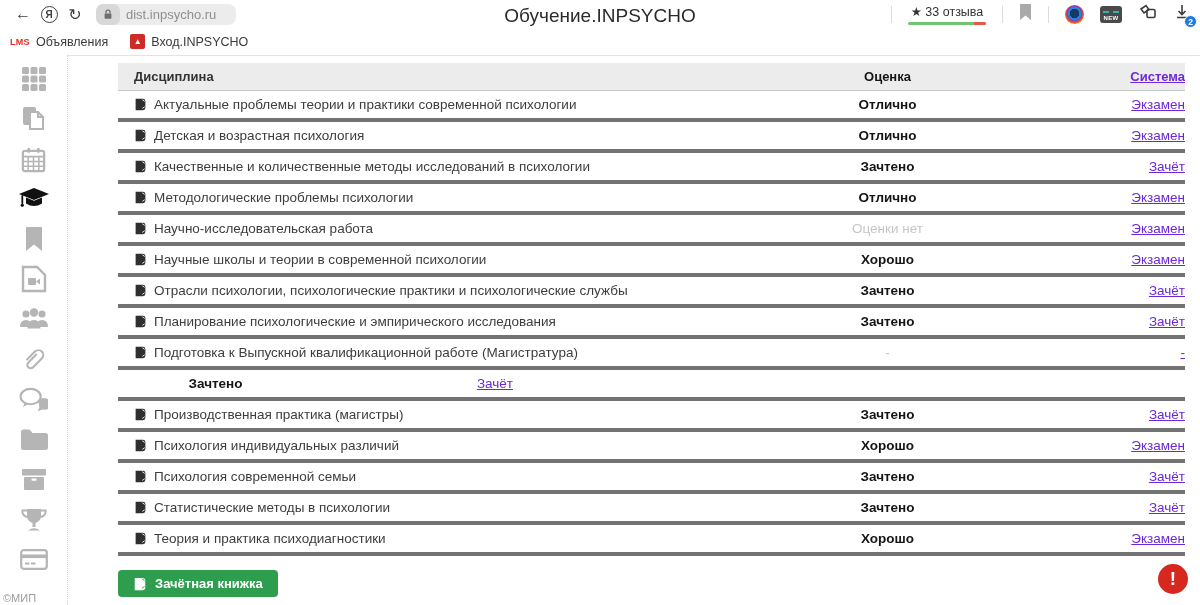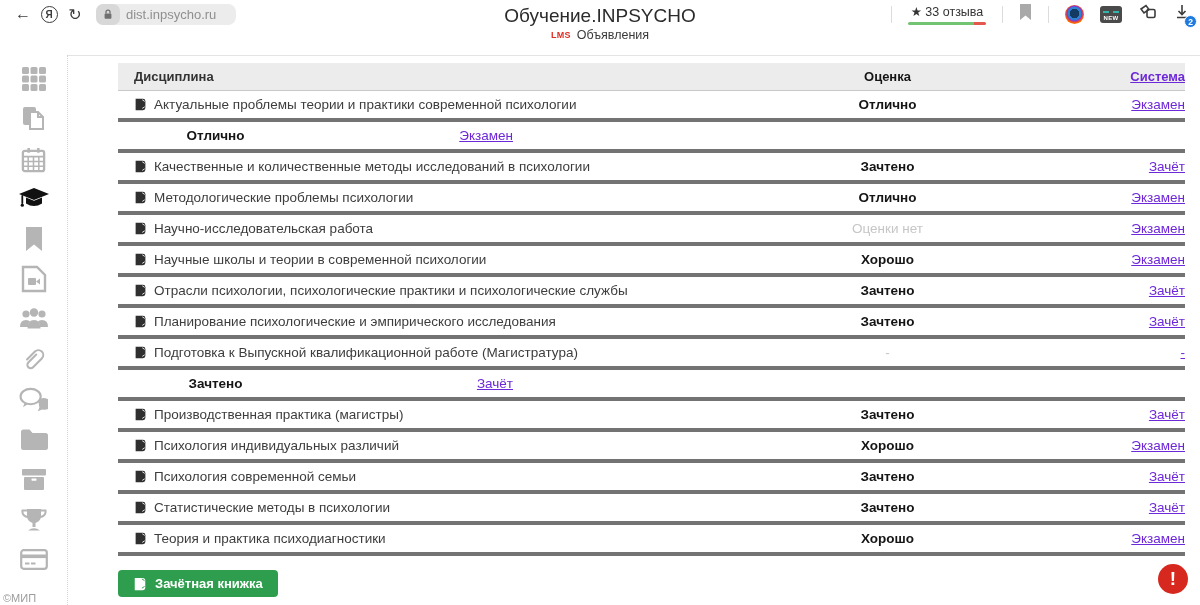--- a/index.html
+++ b/index.html
@@ -20,21 +20,21 @@
   .rating-bar { width:78px; height:3px; border-radius:2px; background:linear-gradient(to right,#72c472 0 85%,#e4574d 85% 100%); }
   .flag-ico, .coll-ico, .dl-ico { cursor:pointer; }
   .ext-circle { width:19px; height:19px; border-radius:50%; background:radial-gradient(circle at 50% 45%, #123a63 0 34%, #2f7fd2 34% 46%, #8a35c9 52%, #f4511e 62%, #ff9800 78%, #ffb300 100%); cursor:pointer; }
   .new-ico { width:22px; height:17px; background:#4a4a4a; border-radius:3px; display:flex; flex-direction:column; align-items:center; justify-content:flex-end; padding-bottom:2px; cursor:pointer; }
   .new-ico .dash { width:16px; border-top:2px dashed #35b3a9; margin-bottom:2px; }
   .new-ico .txt { color:#fff; font-size:6px; font-weight:bold; letter-spacing:.3px; }
   .dl-wrap { position:relative; cursor:pointer; }
   .dl-badge { position:absolute; right:-7px; bottom:-4px; width:13px; height:13px; border-radius:50%; background:#1f7ae0; color:#fff; font-size:8.5px; font-weight:bold; display:flex; align-items:center; justify-content:center; border:1.5px solid #fff; }
 
   
-  .bmbar { height:27px; display:flex; align-items:center; padding:0 10px; gap:22px; background:#fff;flex-direction:column; }
+  .bmbar { height:27px; display:flex; align-items:center; padding:0 10px; gap:22px; background:#fff; }
   .bm { display:flex; align-items:center; gap:6px; cursor:pointer; }
   .bm-label { font-size:12.5px; color:#3a3a3a; }
   .fav-lms { font-size:9px; font-weight:bold; color:#e02d24; letter-spacing:.3px; }
   .fav-mip { width:15px; height:15px; background:#cf2b26; border-radius:2px; color:#fff; font-size:8px; display:flex; align-items:center; justify-content:center; }
 
   
   .workspace { display:flex; height:550px; }
   .sidebar { width:68px; border-right:1px dotted #d6d6d6; display:flex; flex-direction:column; align-items:center; padding-top:9px; gap:10px; position:relative; flex-shrink:0; }
   .side-item { width:34px; height:30px; display:flex; align-items:center; justify-content:center; cursor:pointer; }
   .side-footer { position:absolute; left:3px; bottom:1px; font-size:11px; color:#9d9d9d; }
@@ -236,20 +236,29 @@
                 <path d="M2 1 h9 a3 3 0 0 1 3 3 v8 a3 3 0 0 1 -3 3 h-9 z" fill="#2f2f2f"></path>
                 <path d="M10.2 2.2 l3 2 M10.2 12.8 l3 -2" stroke="#fff" stroke-width="1.1"></path>
               </svg>
             </span>
             <span>Актуальные проблемы теории и практики современной психологии</span>
           </div>
         <div class="c-grade">Отлично</div>
         <div class="c-system">Экзамен</div>
       </div>
       <div class="g-row">
+        <div class="c-name">
+            <span class="book-ico">
+              <svg width="13" height="13" viewBox="0 0 16 16">
+                <path d="M2 1 h9 a3 3 0 0 1 3 3 v8 a3 3 0 0 1 -3 3 h-9 z" fill="#2f2f2f"></path>
+                <path d="M10.2 2.2 l3 2 M10.2 12.8 l3 -2" stroke="#fff" stroke-width="1.1"></path>
+              </svg>
+            </span>
+            <span>Детская и возрастная психология</span>
+          </div>
         <div class="c-grade">Отлично</div>
         <div class="c-system">Экзамен</div>
       </div>
       <div class="g-row">
         <div class="c-name">
             <span class="book-ico">
               <svg width="13" height="13" viewBox="0 0 16 16">
                 <path d="M2 1 h9 a3 3 0 0 1 3 3 v8 a3 3 0 0 1 -3 3 h-9 z" fill="#2f2f2f"></path>
                 <path d="M10.2 2.2 l3 2 M10.2 12.8 l3 -2" stroke="#fff" stroke-width="1.1"></path>
               </svg>

